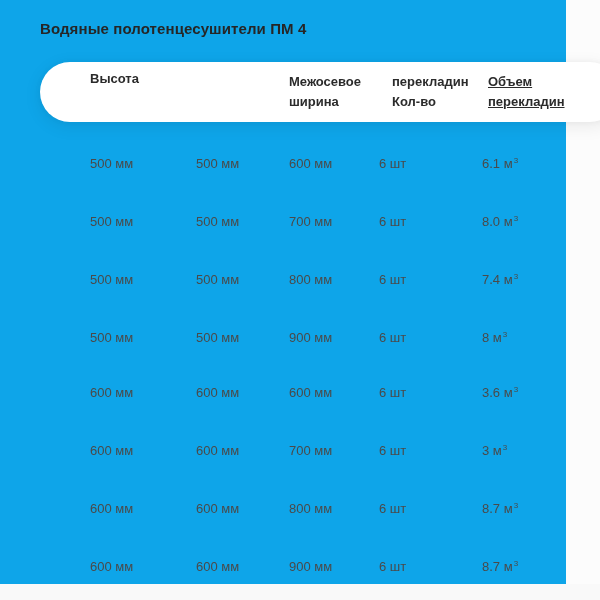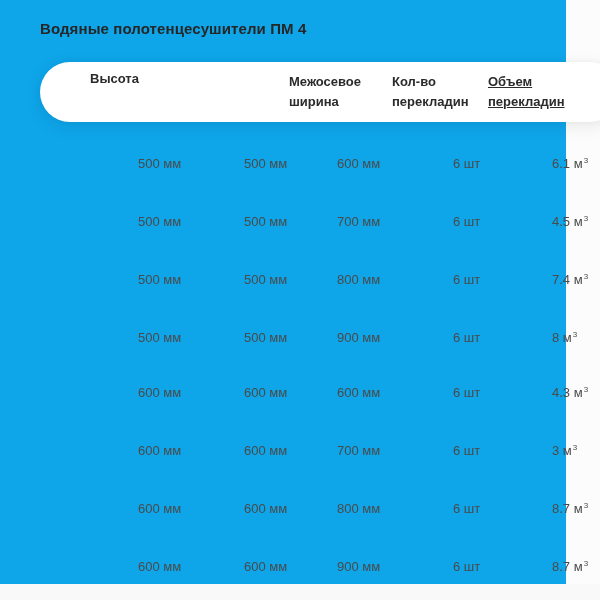--- a/index.html
+++ b/index.html
@@ -58,34 +58,33 @@
       left: 0;
       width: 566px;
       height: 20px;
     }
     .cell {
       position: absolute;
       font-size: 13px;
       color: #4a4a4a;
       line-height: 20px;
       white-space: nowrap;
-      margin-left: 48px;
     }
     .cell sup {
       font-size: 8px;
       vertical-align: top;
       position: relative;
       top: -3px;
       margin-left: 1px;
     }
     .c1 { left: 90px; }
     .c2 { left: 196px; }
     .c3 { left: 289px; }
-    .c4 { left: 405px; }
-    .c5 { left: 504px; }
+    .c4 { left: 379px; }
+    .c5 { left: 482px; }
     .bottom-strip {
       position: absolute;
       left: 0;
       bottom: 0;
       width: 600px;
       height: 16px;
       background: #f9f9f9;
     }
   </style>
 </head>
@@ -99,42 +98,42 @@
   <div class="header-pill"></div>
 
   <div class="hcell single" style="left:90px;">
     <span>Высота</span>
   </div>
   <div class="hcell double" style="left:289px;">
     <div>Межосевое</div>
     <div>ширина</div>
   </div>
   <div class="hcell double" style="left:392px;">
+    <div>перекладин</div>
     <div>Кол-во</div>
-    <div>перекладин</div>
   </div>
   <div class="hcell double" style="left:488px;text-decoration:underline;">
     <div>Объем</div>
     <div>перекладин</div>
   </div>
 
   <div class="row" style="top:154px;">
     <span class="cell c1">500 мм</span>
     <span class="cell c2">500 мм</span>
     <span class="cell c3">600 мм</span>
     <span class="cell c4">6 шт</span>
     <span class="cell c5"><span>6.1 м</span><sup>3</sup></span>
   </div>
 
   <div class="row" style="top:212px;">
     <span class="cell c1">500 мм</span>
     <span class="cell c2">500 мм</span>
     <span class="cell c3">700 мм</span>
     <span class="cell c4">6 шт</span>
-    <span class="cell c5"><span>4.5 м</span><sup>3</sup></span>
+    <span class="cell c5"><span>8.0 м</span><sup>3</sup></span>
   </div>
 
   <div class="row" style="top:270px;">
     <span class="cell c1">500 мм</span>
     <span class="cell c2">500 мм</span>
     <span class="cell c3">800 мм</span>
     <span class="cell c4">6 шт</span>
     <span class="cell c5"><span>7.4 м</span><sup>3</sup></span>
   </div>
 
@@ -144,21 +143,21 @@
     <span class="cell c3">900 мм</span>
     <span class="cell c4">6 шт</span>
     <span class="cell c5"><span>8 м</span><sup>3</sup></span>
   </div>
 
   <div class="row" style="top:383px;">
     <span class="cell c1">600 мм</span>
     <span class="cell c2">600 мм</span>
     <span class="cell c3">600 мм</span>
     <span class="cell c4">6 шт</span>
-    <span class="cell c5"><span>4.3 м</span><sup>3</sup></span>
+    <span class="cell c5"><span>3.6 м</span><sup>3</sup></span>
   </div>
 
   <div class="row" style="top:441px;">
     <span class="cell c1">600 мм</span>
     <span class="cell c2">600 мм</span>
     <span class="cell c3">700 мм</span>
     <span class="cell c4">6 шт</span>
     <span class="cell c5"><span>3 м</span><sup>3</sup></span>
   </div>
 

